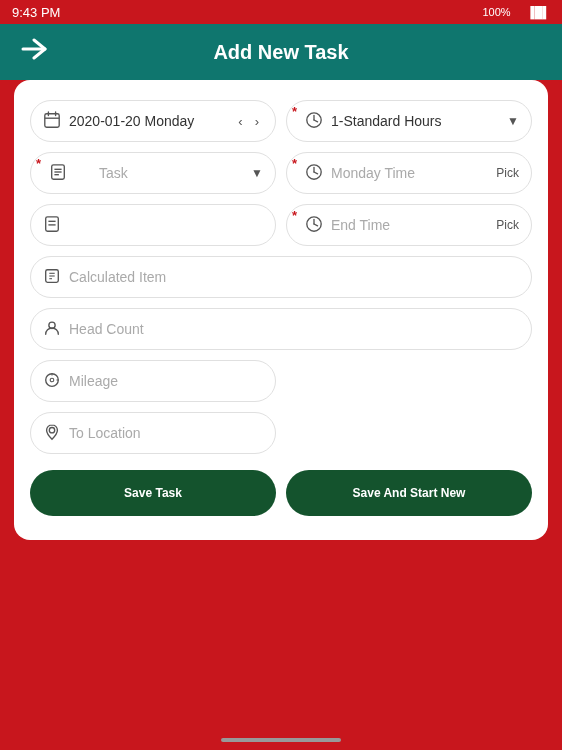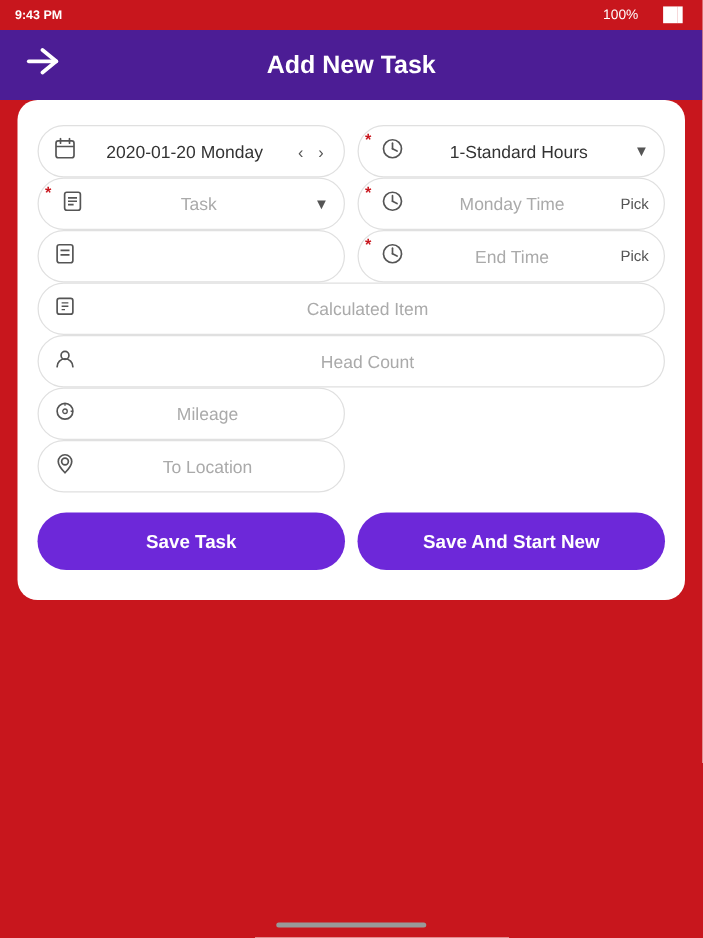--- a/index.html
+++ b/index.html
@@ -16,34 +16,34 @@
     .status-bar {
       height: 24px;
       background: #c8161d;
       display: flex;
       align-items: center;
       justify-content: space-between;
       padding: 0 12px;
     }
     .status-time {
       color: white;
-      font-size: 10px;
-      font-weight: 700;
+      font-size: 13px;
+      font-weight: 400;
     }
     .status-icons {
       display: flex;
       align-items: center;
       gap: 16px;
       color: white;
       font-size: 11px;
     }
 
     
     .header {
-      background: #4c1d95;
+      background: #0f766e;
       height: 56px;
       display: flex;
       align-items: center;
       justify-content: center;
       position: relative;
       padding: 0 4px;
     }
     .back-btn {
       position: absolute;
       left: 16px;
@@ -73,21 +73,21 @@
       border-radius: 16px;
       padding: 20px 16px 24px;
       position: relative;
       z-index: 2;
     }
 
     
     .form-row {
       display: flex;
       gap: 10px;
-      text-align: center;
+      margin-bottom: 10px;
     }
 
     .field {
       flex: 1;
       position: relative;
     }
 
     .field-inner {
       display: flex;
       align-items: center;
@@ -159,23 +159,23 @@
     .btn-row {
       display: flex;
       gap: 10px;
       margin-top: 16px;
     }
 
     .btn {
       flex: 1;
       height: 46px;
       border-radius: 23px;
-      background: #6d28d9;
-      color: white;
-      font-size: 15px;
+      background: #14532d;
+      color: white;
+      font-size: 12px;
       font-weight: 600;
       border: none;
       cursor: pointer;
       display: flex;
       align-items: center;
       justify-content: center;
     }
 
     
     .home-indicator {

